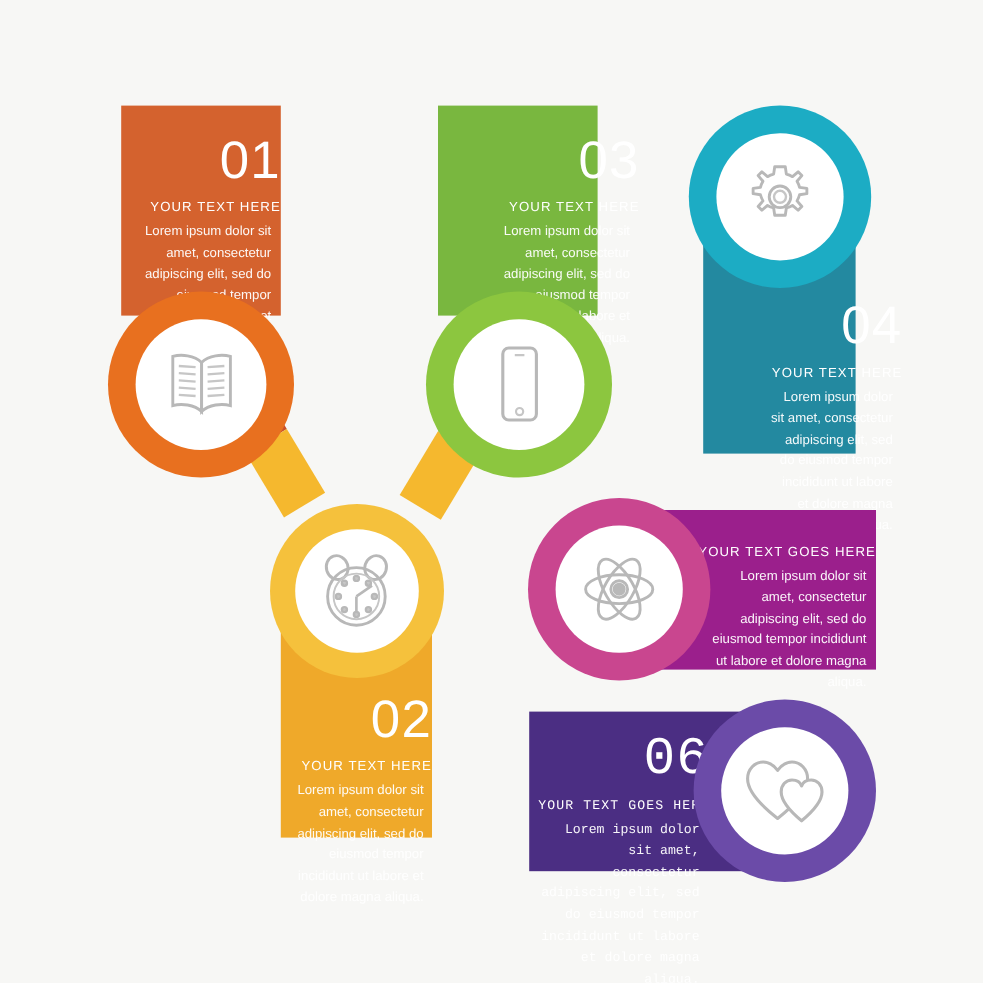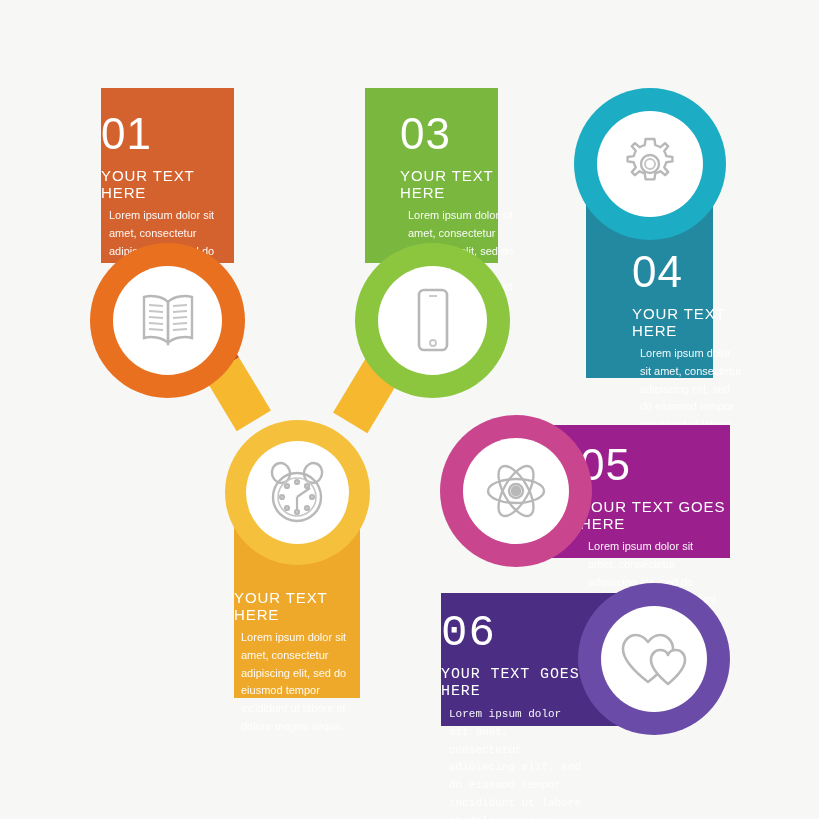--- a/index.html
+++ b/index.html
@@ -12,27 +12,27 @@
   #stage{position:relative;width:819px;height:819px;}
 
   
   .bar{position:absolute;}
   .ring{position:absolute;border-radius:50%;box-sizing:border-box;}
   .disc{position:absolute;border-radius:50%;background:#ffffff;}
   .connector{position:absolute;transform-origin:50% 0%;}
   .seg{width:100%;}
 
   
-  .txt{position:absolute;text-align:left;color:#ffffff;}
+  .txt{position:absolute;text-align:right;color:#ffffff;}
   .num{
     font-size:44px;font-weight:400;letter-spacing:1px;line-height:1;
     color:#ffffff;
   }
   .sub{
-    font-size:15px;letter-spacing:0.9px;margin-top:11px;
+    font-size:11px;letter-spacing:0.9px;margin-top:11px;
     color:#ffffff;font-weight:400;
   }
   .body{
     font-size:11px;line-height:1.62;margin-top:6px;
     color:#ffffff;opacity:.95;font-weight:400;
   }
 
   
   .ico{position:absolute;stroke:#b8b8b8;fill:none;stroke-width:4;}
 </style>
@@ -84,20 +84,21 @@
   <div class="ring" style="left:355px;top:243px;width:155px;height:155px;background:#8CC63F;"></div>
   <div class="disc" style="left:378px;top:266px;width:109px;height:109px;"></div>
   <svg class="ico" style="left:410px;top:286px;" width="46" height="70" viewBox="0 0 46 70">
     <rect x="9" y="4" width="28" height="60" rx="5" ry="5" stroke="#b8b8b8" stroke-width="2.6" fill="none"></rect>
     <line x1="19" y1="10" x2="27" y2="10" stroke="#c6c6c6" stroke-width="1.8"></line>
     <circle cx="23" cy="57" r="3" stroke="#c6c6c6" stroke-width="1.8" fill="none"></circle>
   </svg>
 
   <div class="bar" style="left:234px;top:500px;width:126px;height:198px;background:#EFA92A;"></div>
   <div class="txt" style="left:234px;top:578px;width:126px;">
+    <div class="num">02</div>
     <div class="sub">YOUR TEXT HERE</div>
     <div class="body" style="padding:0 7px;">Lorem ipsum dolor sit amet, consectetur adipiscing elit, sed do eiusmod tempor incididunt ut labore et dolore magna aliqua.</div>
   </div>
   <div class="ring" style="left:225px;top:420px;width:145px;height:145px;background:#F5C13C;"></div>
   <div class="disc" style="left:246px;top:441px;width:103px;height:103px;"></div>
   <svg class="ico" style="left:265px;top:460px;" width="64" height="66" viewBox="0 0 64 66">
     <ellipse cx="16" cy="13" rx="9" ry="10" stroke="#b8b8b8" stroke-width="2.4" fill="none" transform="rotate(-18 16 13)"></ellipse>
     <ellipse cx="48" cy="13" rx="9" ry="10" stroke="#b8b8b8" stroke-width="2.4" fill="none" transform="rotate(18 48 13)"></ellipse>
     <circle cx="32" cy="37" r="24" stroke="#b8b8b8" stroke-width="2.4" fill="none"></circle>
     <circle cx="32" cy="37" r="19" stroke="#c6c6c6" stroke-width="1.6" fill="none"></circle>
@@ -124,21 +125,20 @@
   <div class="ring" style="left:574px;top:88px;width:152px;height:152px;background:#1CACC4;"></div>
   <div class="disc" style="left:597px;top:111px;width:106px;height:106px;"></div>
   <svg class="ico" style="left:621px;top:135px;" width="58" height="58" viewBox="0 0 58 58">
     <path d="M29 4 l4.4 0 0.9 6.1 a19.6 19.6 0 0 1 5.1 2.1 l4.7-4 3.1 3.1 -4 4.7 a19.6 19.6 0 0 1 2.1 5.1 l6.1 0.9 0 4.4 -6.1 0.9 a19.6 19.6 0 0 1 -2.1 5.1 l4 4.7 -3.1 3.1 -4.7-4 a19.6 19.6 0 0 1 -5.1 2.1 l-0.9 6.1 -4.4 0 -4.4 0 -0.9-6.1 a19.6 19.6 0 0 1 -5.1-2.1 l-4.7 4 -3.1-3.1 4-4.7 a19.6 19.6 0 0 1 -2.1-5.1 l-6.1-0.9 0-4.4 6.1-0.9 a19.6 19.6 0 0 1 2.1-5.1 l-4-4.7 3.1-3.1 4.7 4 a19.6 19.6 0 0 1 5.1-2.1 l0.9-6.1 z" stroke="#b8b8b8" stroke-width="2.4" fill="none" stroke-linejoin="round"></path>
     <circle cx="29" cy="29" r="9" stroke="#b8b8b8" stroke-width="2.4" fill="none"></circle>
     <circle cx="29" cy="29" r="5" stroke="#c6c6c6" stroke-width="2" fill="none"></circle>
   </svg>
 
   <div class="bar" style="left:520px;top:425px;width:210px;height:133px;background:#9B1F8C;"></div>
   <div class="txt" style="left:580px;top:443px;width:150px;">
-    <div class="num">05</div>
     <div class="sub">YOUR TEXT GOES HERE</div>
     <div class="body" style="padding:0 8px;">Lorem ipsum dolor sit amet, consectetur adipiscing elit, sed do eiusmod tempor incididunt ut labore et dolore magna aliqua.</div>
   </div>
   <div class="ring" style="left:440px;top:415px;width:152px;height:152px;background:#C9468F;"></div>
   <div class="disc" style="left:463px;top:438px;width:106px;height:106px;"></div>
   <svg class="ico" style="left:484px;top:459px;" width="64" height="64" viewBox="0 0 64 64">
     <ellipse cx="32" cy="32" rx="28" ry="12" stroke="#b8b8b8" stroke-width="2.4" fill="none"></ellipse>
     <ellipse cx="32" cy="32" rx="28" ry="12" stroke="#b8b8b8" stroke-width="2.4" fill="none" transform="rotate(60 32 32)"></ellipse>
     <ellipse cx="32" cy="32" rx="28" ry="12" stroke="#b8b8b8" stroke-width="2.4" fill="none" transform="rotate(120 32 32)"></ellipse>
     <circle cx="32" cy="32" r="7" stroke="#b8b8b8" stroke-width="2.4" fill="none"></circle>

